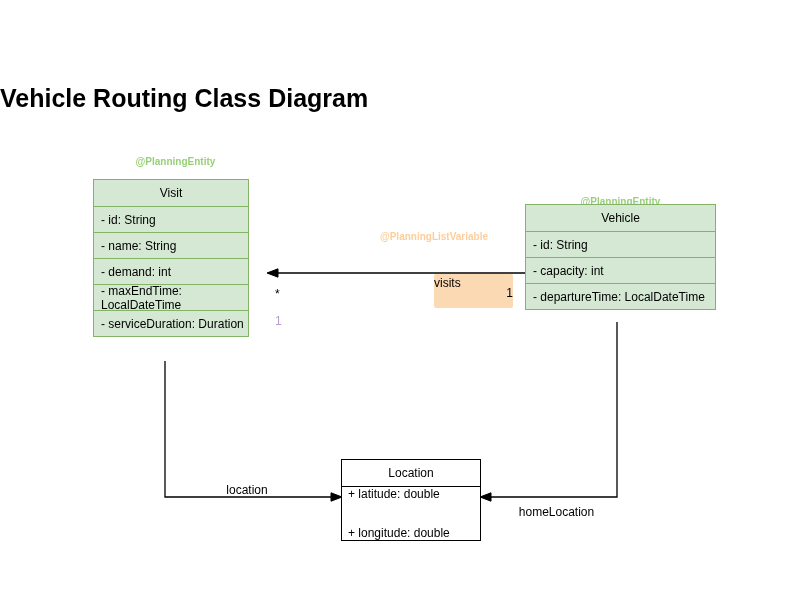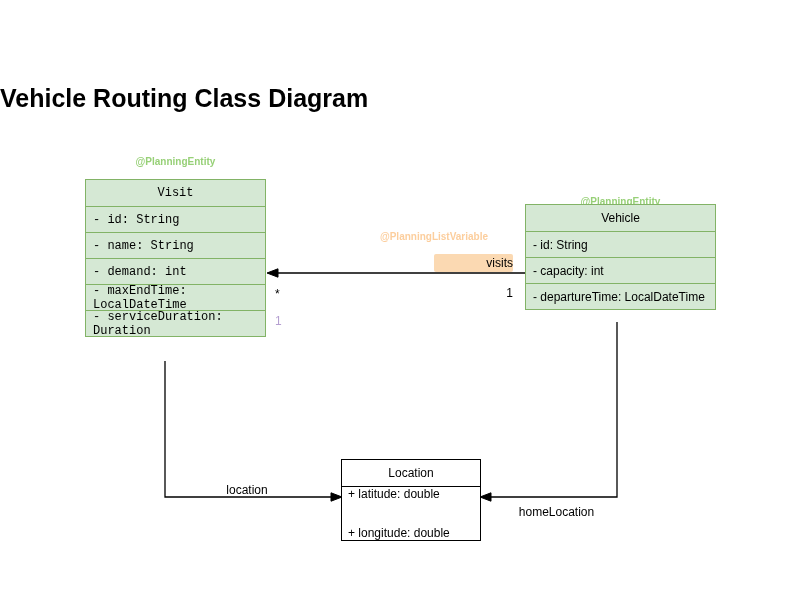--- a/index.html
+++ b/index.html
@@ -77,23 +77,24 @@
     text-align: center;
     white-space: nowrap;
   }
   .edge-label-box {
     position: absolute;
     box-sizing: border-box;
     background: #fbd9b2;
     border-radius: 2px;
     font-size: 12px;
     color: #000000;
-    text-align: right;
+    text-align: left;
     line-height: 18px;
-    height: 18px;
+    height: 34px;
+    margin-top: 20px;
   }
   .mult {
     position: absolute;
     font-size: 12px;
     color: #000000;
     white-space: nowrap;
   }
   .mult.purple { color: #b59fd1; }
 
   svg.edges {
@@ -119,21 +120,21 @@
       <polyline points="165,361 165,497 331,497" fill="none"></polyline>
       <polygon points="342,497 331,492.8 331,501.2" stroke-width="1"></polygon>
     </g>
     <g stroke="#000000" stroke-width="1.3" fill="#000000">
       <polyline points="617,322 617,497 491,497" fill="none"></polyline>
       <polygon points="480,497 491,492.8 491,501.2" stroke-width="1"></polygon>
     </g>
   </svg>
 
   <div class="annotation green" style="left:85px; top:156px; width:181px;">@PlanningEntity</div>
-  <div class="uml-class green-class" style="left:85px; top:179px; width:181px;font-family:Liberation Mono, monospace;">
+  <div class="uml-class green-class" style="left:93px; top:179px; width:156px;">
     <div class="uml-header">Visit</div>
     <div class="uml-row">- id: String</div>
     <div class="uml-row">- name: String</div>
     <div class="uml-row">- demand: int</div>
     <div class="uml-row">- maxEndTime: LocalDateTime</div>
     <div class="uml-row">- serviceDuration: Duration</div>
   </div>
 
   <div class="annotation green" style="left:525px; top:196px; width:191px;">@PlanningEntity</div>
   <div class="uml-class green-class" style="left:525px; top:204px; width:191px;">

